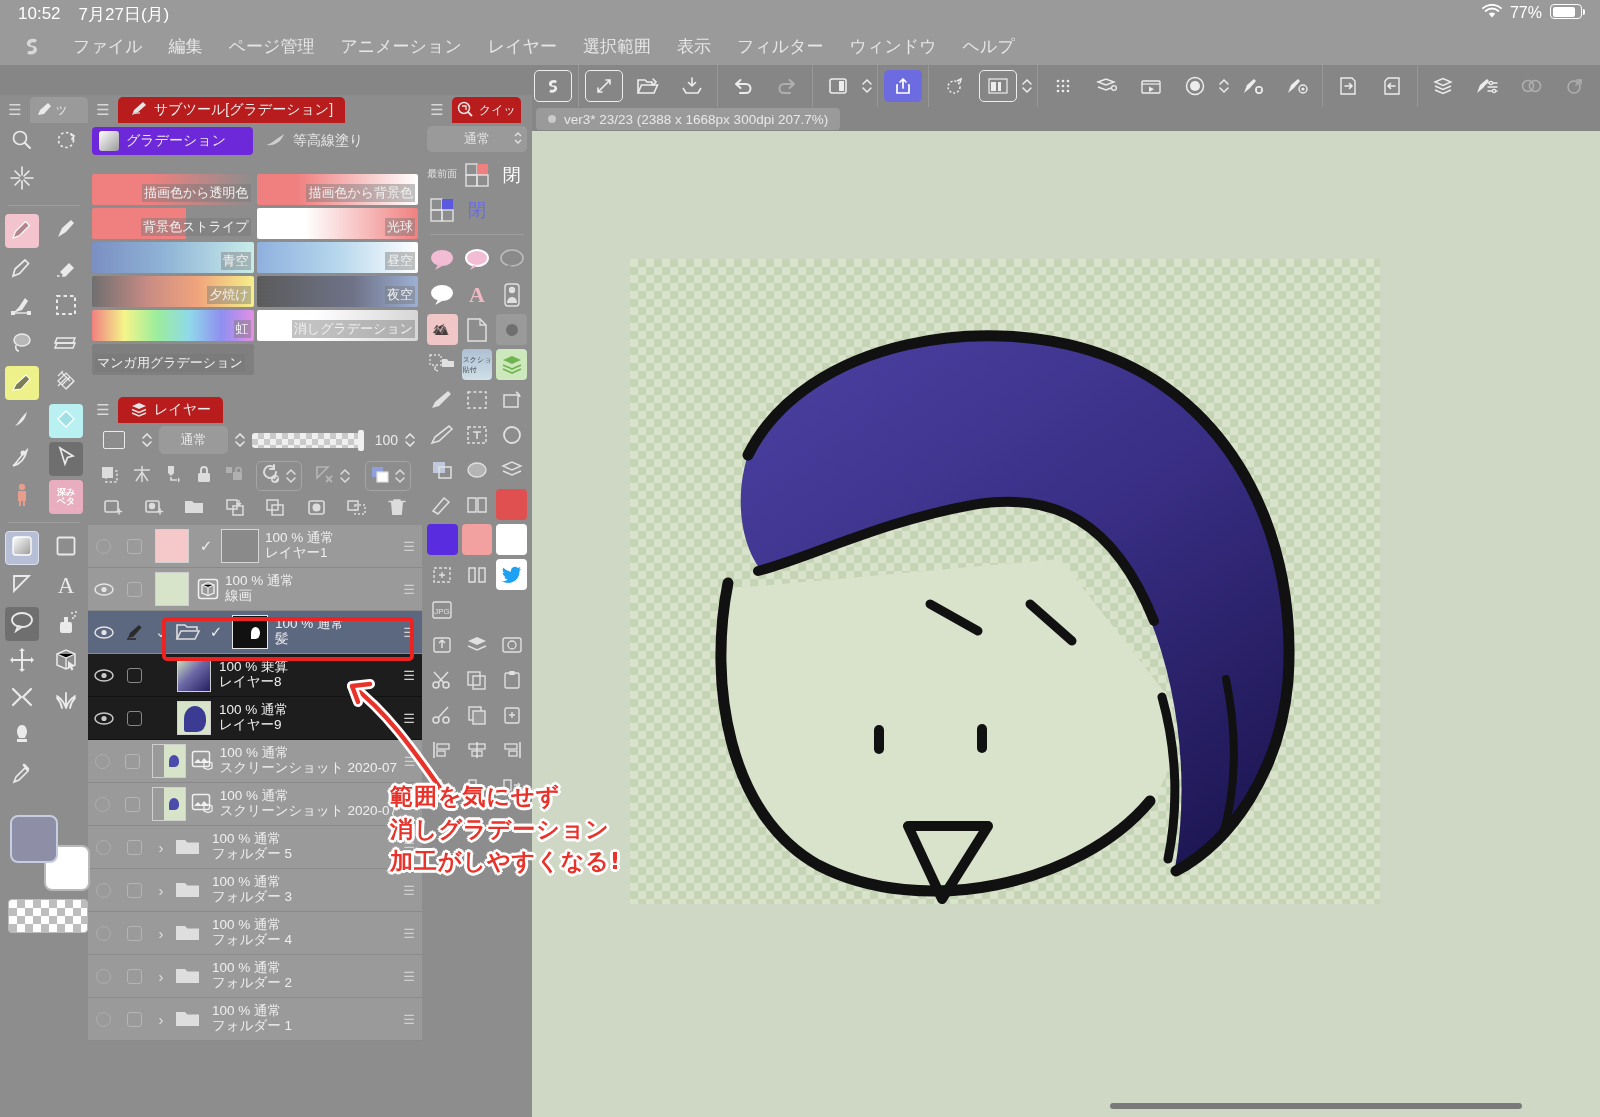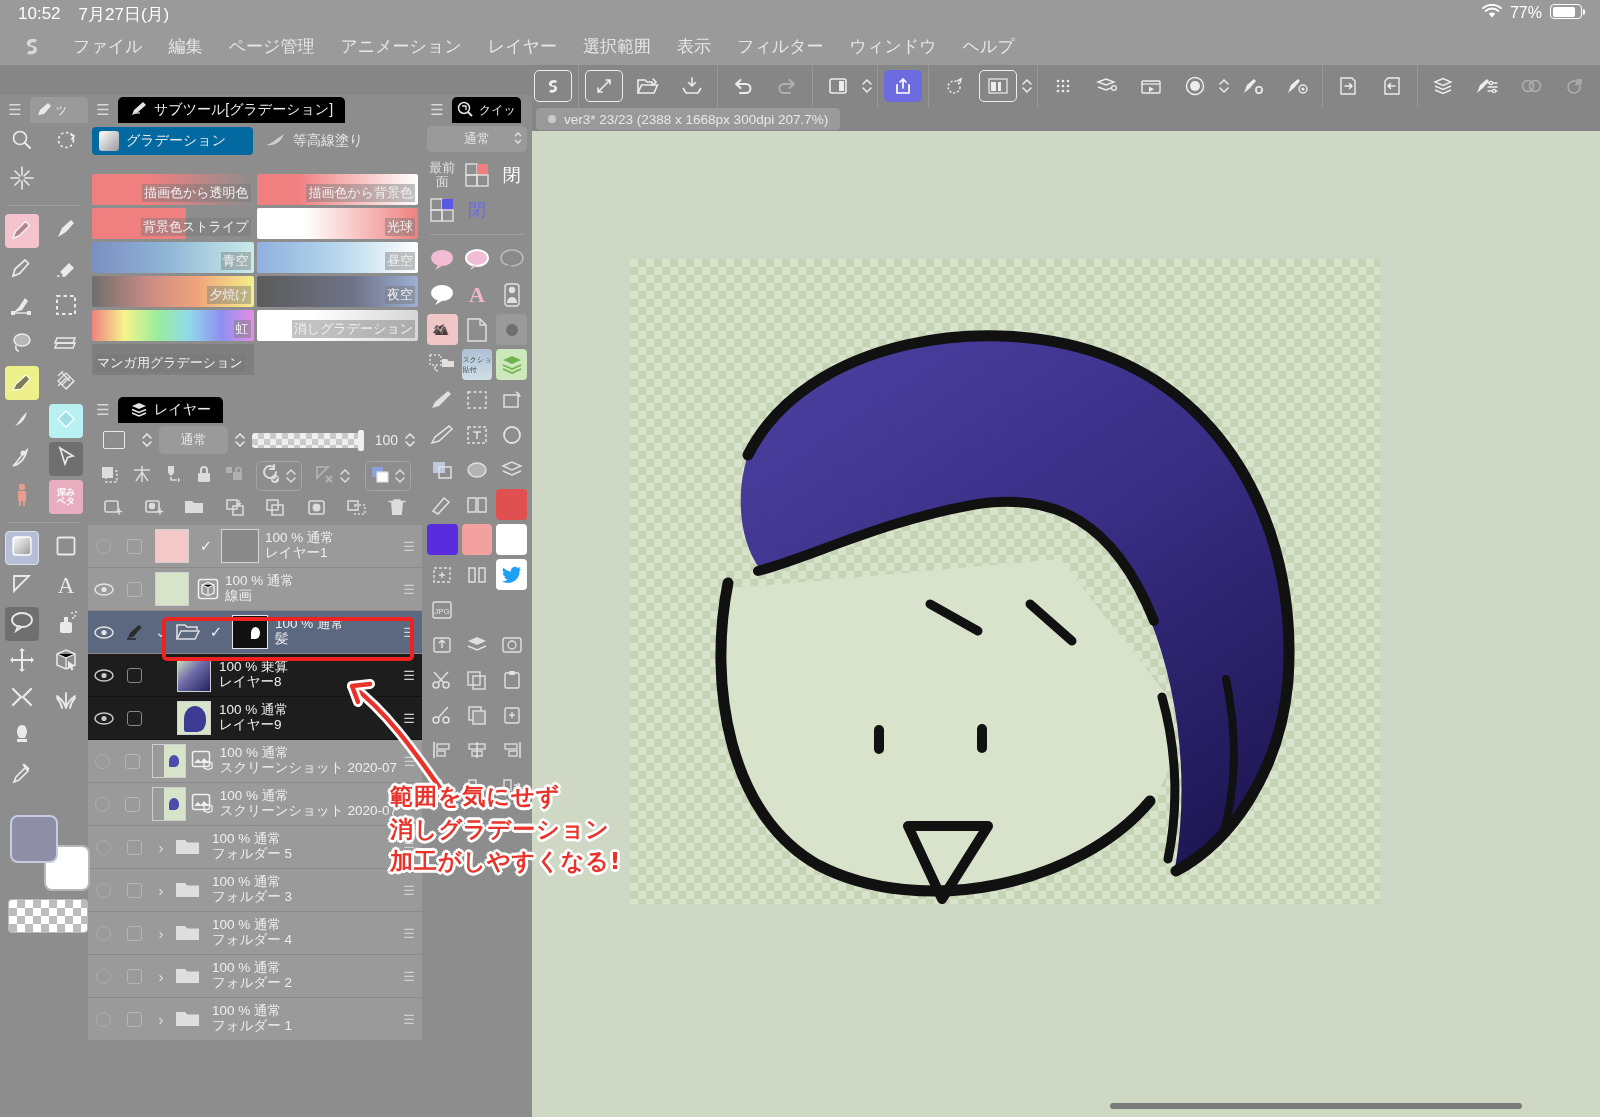--- a/index.html
+++ b/index.html
@@ -47,24 +47,24 @@
   .sw-main{position:absolute;left:2px;top:0;width:48px;height:48px;background:#8e8ea6;border:2px solid #c7cde0;border-radius:8px;z-index:3;}
   .sw-back{position:absolute;left:36px;top:30px;width:46px;height:46px;background:#fff;border:2px solid #b9b9b9;border-radius:8px;z-index:2;}
   .sw-trans{position:absolute;left:0px;top:84px;width:80px;height:34px;border:1px solid #b9b9b9;border-radius:4px;
      background-image:linear-gradient(45deg,#bdbdbd 25%,transparent 25%),linear-gradient(-45deg,#bdbdbd 25%,transparent 25%),linear-gradient(45deg,transparent 75%,#bdbdbd 75%),linear-gradient(-45deg,transparent 75%,#bdbdbd 75%);
      background-size:16px 16px;background-position:0 0,0 8px,8px -8px,-8px 0px;background-color:#fff;}
 
   
   .panelA{position:absolute;left:88px;top:95px;width:334px;height:300px;background:#8d8d8d;}
   .pnl-head{height:28px;display:flex;align-items:flex-end;}
   .pnl-ham{width:30px;height:26px;display:flex;align-items:center;justify-content:center;color:#d8d8d8;font-size:15px;}
-  .pnl-tab{height:26px;background:#000000;border-radius:5px 5px 0 0;display:flex;align-items:center;gap:6px;padding:0 12px;color:#ededed;font-size:14px;}
+  .pnl-tab{height:26px;background:#b91c1c;border-radius:5px 5px 0 0;display:flex;align-items:center;gap:6px;padding:0 12px;color:#ededed;font-size:14px;}
   .sel2{display:flex;gap:4px;padding:4px 4px 3px 4px;}
   .selbtn{flex:1;height:28px;border-radius:4px;display:flex;align-items:center;gap:7px;padding-left:7px;color:#e9e9e9;font-size:14px;}
-  .selbtn.act{background:#0369a1;text-align:center;}
+  .selbtn.act{background:#6d28d9;text-align:center;}
   .gsquare{width:20px;height:20px;border-radius:3px;background:linear-gradient(135deg,#fff,#9a9a9a);}
   .ggrid{display:grid;grid-template-columns:1fr 1fr;gap:3px;padding:16px 4px;}
   .gcell{height:31px;position:relative;border-radius:2px;overflow:hidden;}
   .gcell span{position:absolute;right:3px;bottom:3px;color:#f0f0f0;font-size:13px;background:rgba(120,120,120,.45);padding:0 2px;white-space:nowrap;}
   .gcell.lft span{left:3px;right:auto;}
 
   
   .panelQ{position:absolute;left:422px;top:95px;width:110px;height:1022px;background:#8d8d8d;}
   .q-blend{margin:3px 5px;height:26px;background:#9a9a9a;border-radius:5px;display:flex;align-items:center;justify-content:center;color:#e4e4e4;font-size:13px;position:relative;}
   .q-blend .cv{position:absolute;right:4px;}
@@ -1080,21 +1080,21 @@
         <span>クイッ</span>
       </div>
     </div>
     <div class="q-blend">
       <span>通常</span>
       <span class="cv"><svg width="10" height="14" viewBox="0 0 10 14">
             <path d="M2 5l3-3 3 3M2 9l3 3 3-3" stroke="#e4e4e4" stroke-width="1.3" fill="none"></path>
           </svg></span>
     </div>
     <div class="qgrid">
-      <div class="qc" style="font-size:13px;line-height:1.05;text-align:center;color:#e0e0e0;">
+      <div class="qc" style="font-size:10px;line-height:1.05;text-align:center;color:#e0e0e0;">
           <span>最前面</span>
         </div>
       <div class="qc">
           <svg width="26" height="26" viewBox="0 0 26 26">
             <rect x="2" y="2" width="11" height="11" fill="none" stroke="#e0e0e0" stroke-width="1.4"></rect>
             <rect x="13" y="2" width="11" height="11" fill="#f08080"></rect>
             <rect x="2" y="13" width="11" height="11" fill="none" stroke="#e0e0e0" stroke-width="1.4"></rect>
             <rect x="13" y="13" width="11" height="11" fill="none" stroke="#e0e0e0" stroke-width="1.4"></rect>
           </svg>
         </div>

